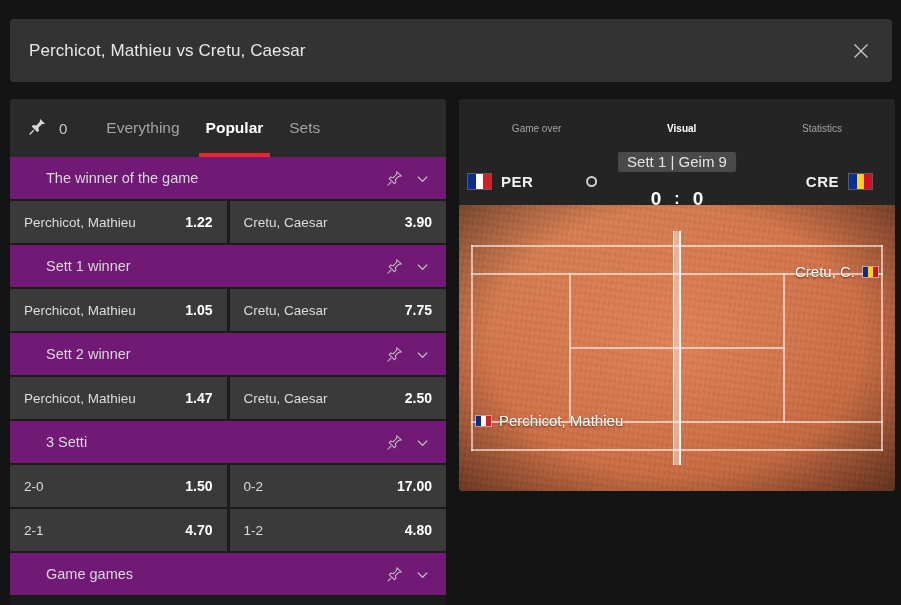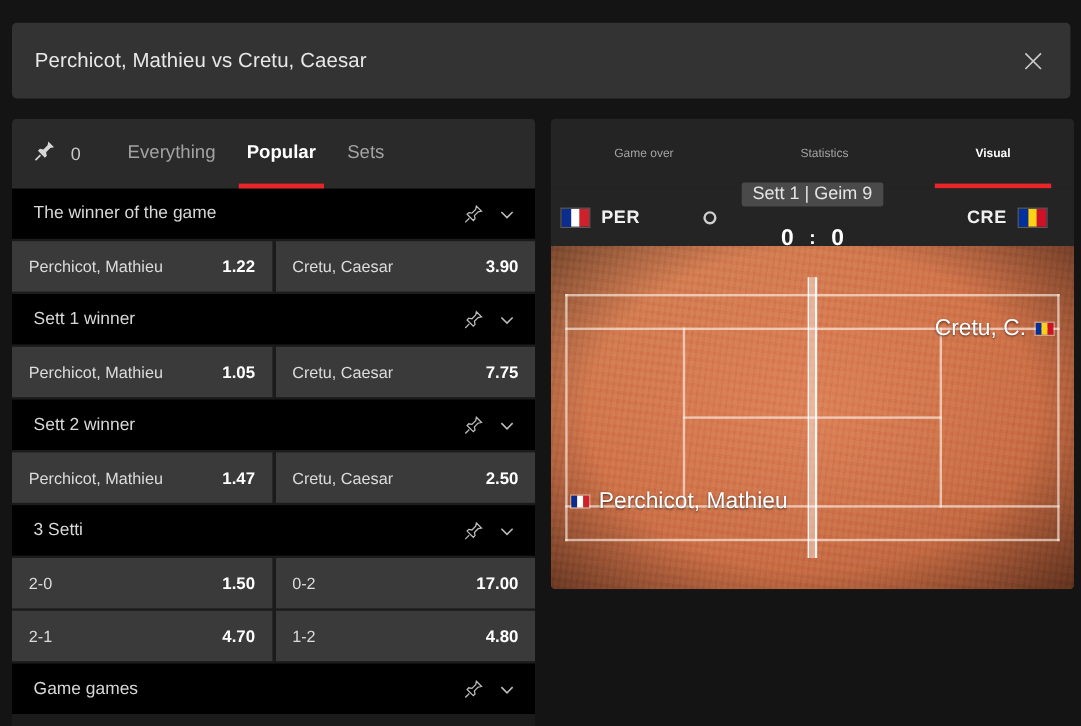--- a/index.html
+++ b/index.html
@@ -69,23 +69,23 @@
   .tab.active { color: #ffffff; font-weight: bold; }
   .tab.active::after {
     content: "";
     position: absolute; left: 6px; right: 6px; bottom: 0;
     height: 4px; background: #e8262a;
   }
 
   .markets { background: #1b1b1b; }
   .market-header {
     height: 42px;
-    background: #000000;
-    display: flex; align-items: center;
-    padding: 0 16px 0 18px;
+    background: #701a75;
+    display: flex; align-items: center;
+    padding: 0 16px 0 36px;
     margin-bottom: 2px;
     cursor: pointer;
   }
   .market-header .mh-title {
     flex: 1;
     color: #d8d8d8;
     font-size: 14.5px;
   }
   .mh-icons { display: flex; align-items: center; gap: 12px; }
   .mh-icons .ic { cursor: pointer; display: flex; }
@@ -227,21 +227,21 @@
     width: 8px; margin-left: -4px;
     background: linear-gradient(90deg,
       rgba(255,255,255,.95) 0 1.5px,
       rgba(255,255,255,.42) 1.5px 6.5px,
       rgba(255,255,255,.95) 6.5px 8px);
   }
   .player-tag {
     position: absolute;
     display: flex; align-items: center; gap: 7px;
     color: #ffffff;
-    font-size: 19px;
+    font-size: 15px;
     text-shadow: 0 1px 2px rgba(0,0,0,.65);
     white-space: nowrap;
   }
   .player-tag.p1 { left: 16px; bottom: 62px; }
   .player-tag.p2 { right: 16px; top: 58px; }
   .player-tag .flag { width: 17px; height: 12px; border-color: rgba(255,255,255,.4); }
 </style>
 </head>
 <body>
 
@@ -419,25 +419,25 @@
 
   </div>
 </div>
 
 <div class="right-panel">
 
   <div class="vtabs">
     <div class="vtab">
       <span>Game over</span>
     </div>
+    <div class="vtab active">
+      <span>Visual</span>
+    </div>
     <div class="vtab">
       <span>Statistics</span>
-    </div>
-    <div class="vtab active">
-      <span>Visual</span>
     </div>
   </div>
 
   <div class="scoreboard">
     <div class="side left">
       <span class="flag">
         <span style="background:#0b2d8f"></span>
           <span style="background:#ffffff"></span>
           <span style="background:#d0202a"></span>
       </span>

